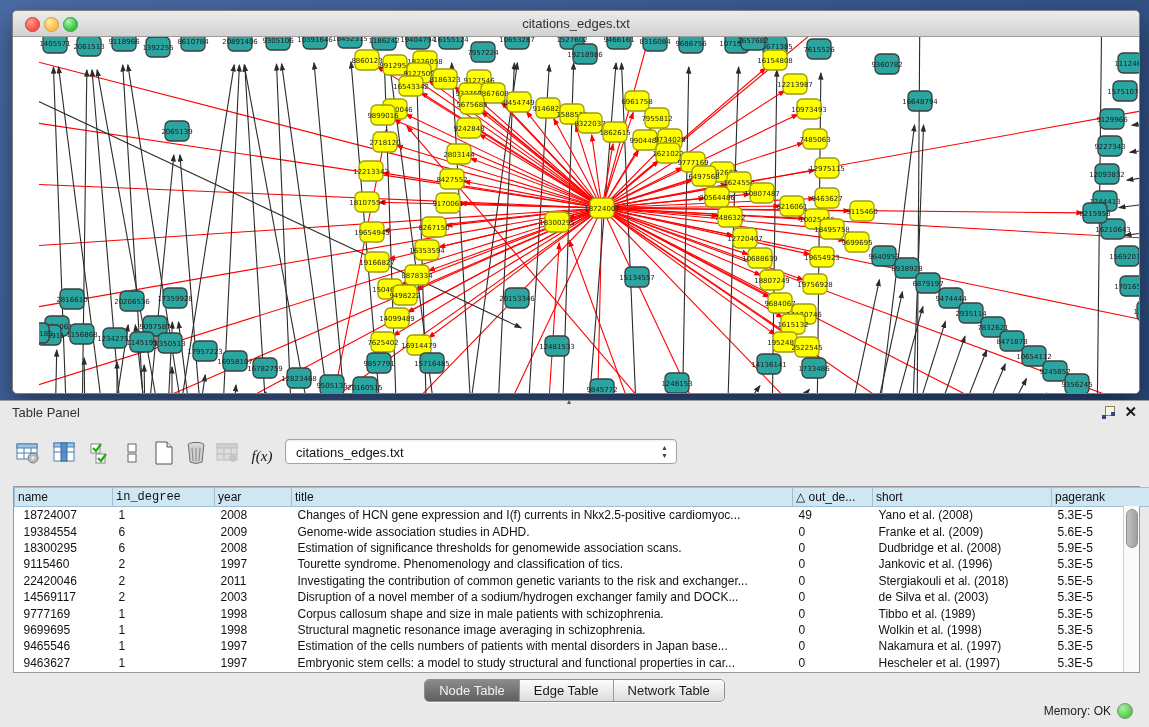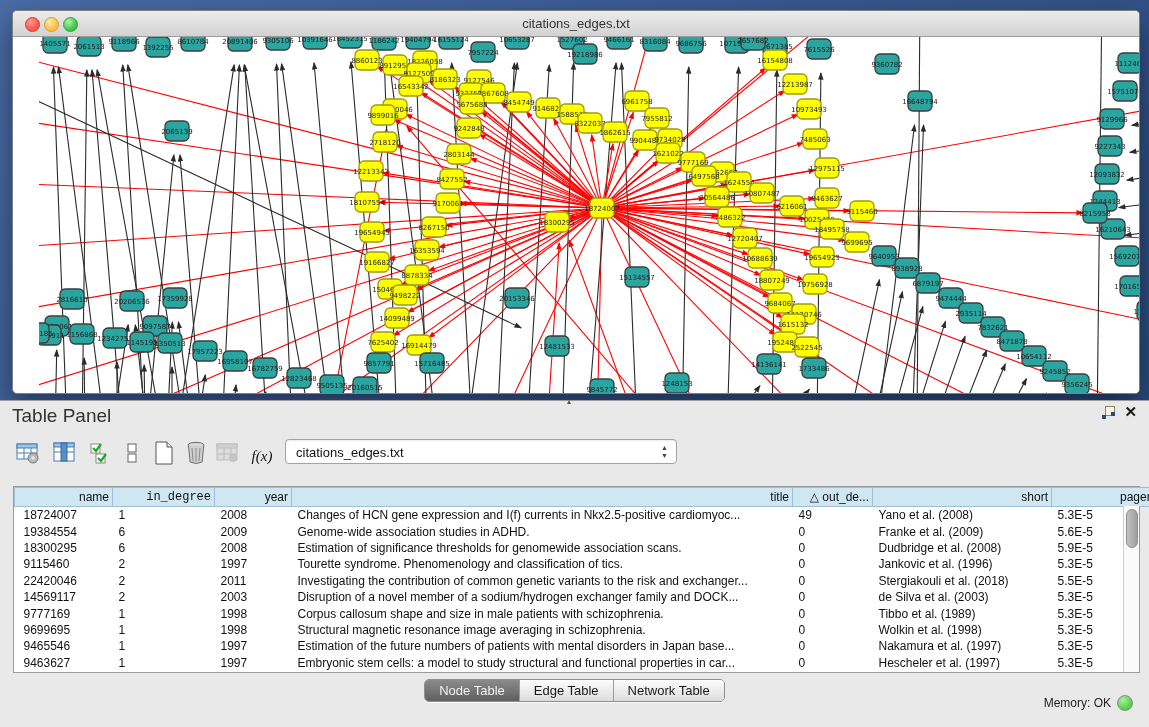--- a/index.html
+++ b/index.html
@@ -18,21 +18,21 @@
   .tl.grn{left:50px;background:radial-gradient(circle at 35% 30%,#b4f0a8,#39c447 65%);border:1px solid #2da433;}
   .wtitle{position:absolute;left:0;right:0;top:0;height:25px;line-height:25px;
     text-align:center;font-size:13px;color:#333;}
   .canvas{position:absolute;left:0;top:26px;width:1126px;height:356px;background:#fff;margin-left:26px;}
   .grip{position:absolute;right:2px;bottom:2px;width:13px;height:13px;
     background:repeating-linear-gradient(135deg,transparent 0 3px,#b5b5b5 3px 4px);}
   
   .panel{position:absolute;left:0;top:400px;width:1149px;height:327px;
     background:#e9e9e9;border-top:1px solid #9a9a9a;}
   .phead{position:absolute;left:0;top:0;width:100%;height:23px;}
-  .ptitle{position:absolute;left:12px;top:4px;font-size:19px;color:#333;}
+  .ptitle{position:absolute;left:12px;top:4px;font-size:13px;color:#333;}
   .pfloat{position:absolute;right:34px;top:5px;width:13px;height:13px;}
   .pfloat .sq{position:absolute;width:8px;height:8px;border:1px solid #8a8a52;background:#f4f4e8;left:3px;top:0;}
   .pfloat .b1{position:absolute;width:4px;height:4px;background:#2d4a7a;left:0;bottom:0;}
   .pfloat .b2{position:absolute;width:4px;height:4px;background:#2d4a7a;right:0;top:6px;}
   .pclose{position:absolute;right:12px;top:3px;font-size:15px;font-weight:bold;color:#1a1a1a;line-height:16px;}
   .splith{position:absolute;left:567px;top:-4px;font-size:8px;color:#555;}
   
   .toolbar{position:absolute;left:0;top:36px;width:100%;height:36px;}
   .tbtn{position:absolute;top:2px;width:28px;height:28px;border:none;background:transparent;padding:1px;}
   .tbtn svg{display:block;}
@@ -41,36 +41,36 @@
   .combo{position:absolute;left:285px;top:2px;width:392px;height:25px;background:#fff;
     border:1px solid #a3a3a3;border-radius:4px;font-size:13px;color:#111;
     line-height:25px;padding-left:10px;box-sizing:border-box;
     box-shadow:inset 0 1px 2px rgba(0,0,0,.08);}
   .combo .arr{position:absolute;right:8px;top:4px;font-size:7px;color:#444;line-height:8px;text-align:center;}
   
   .twrap{position:absolute;left:13px;top:85px;width:1127px;height:187px;
     background:#fff;border:1px solid #9a9a9a;box-sizing:border-box;}
   table.grid{border-collapse:collapse;table-layout:fixed;width:1110px;font-size:12px;color:#111;}
   table.grid th{background:#cfe6f3;border:1px solid #9dc0d8;font-weight:normal;
-    height:18px;text-align:right;overflow:hidden;white-space:nowrap;padding:0 3px;}
+    height:18px;text-align:left;overflow:hidden;white-space:nowrap;padding:0 3px;}
   table.grid td{height:16.4px;padding:0 0 0 6px;white-space:nowrap;overflow:hidden;}
   table.grid td.c0{padding-left:9px;}
   .vsb{position:absolute;right:0;top:19px;bottom:0;width:15px;background:#fafafa;border-left:1px solid #cfcfcf;}
   .vsb .thumb{position:absolute;left:2px;top:3px;width:10px;height:37px;border-radius:6px;
     background:linear-gradient(90deg,#c2c2c2,#9f9f9f);border:1px solid #909090;}
   
   .tabbar{position:absolute;left:0;top:278px;width:100%;height:24px;text-align:center;}
   .seg{display:inline-flex;height:21px;border:1px solid #8e8e8e;border-radius:5px;overflow:hidden;
     box-shadow:0 1px 1px rgba(255,255,255,.8), inset 0 1px 0 rgba(255,255,255,.6);}
   .seg .tab{padding:0 14px;line-height:21px;font-size:13px;color:#1a1a1a;
     background:linear-gradient(#fdfdfd,#dcdcdc);border-right:1px solid #9a9a9a;}
   .seg .tab:last-child{border-right:none;}
   .seg .tab.sel{background:linear-gradient(#8b8b8b,#5f5f5f);color:#f2f2f2;}
   
-  .status{position:absolute;left:0;bottom:12px;width:100%;height:26px;}
+  .status{position:absolute;left:0;bottom:4px;width:100%;height:26px;}
   .mem{position:absolute;right:38px;top:6px;font-size:12px;color:#222;}
   .dot{position:absolute;right:16px;top:5px;width:14px;height:14px;border-radius:50%;
     background:radial-gradient(circle at 35% 30%,#a8efa0,#51cf45 70%);border:1px solid #8a8a8a;}
 </style>
 </head>
 <body>
 
 <div class="desktop">
   <div class="gwindow">
     <div class="titlebar">
@@ -703,21 +703,21 @@
             <td>1998</td>
             <td>Structural magnetic resonance image averaging in schizophrenia.</td>
             <td>0</td>
             <td>Wolkin et al. (1998)</td>
             <td>5.3E-5</td>
           </tr>
           <tr>
             <td class="c0">9465546</td>
             <td>1</td>
             <td>1997</td>
-            <td>Estimation of the future numbers of patients with mental disorders in Japan base...</td>
+            <td>Estimation of the cells numbers of patients with mental disorders in Japan base...</td>
             <td>0</td>
             <td>Nakamura et al. (1997)</td>
             <td>5.3E-5</td>
           </tr>
           <tr>
             <td class="c0">9463627</td>
             <td>1</td>
             <td>1997</td>
             <td>Embryonic stem cells: a model to study structural and functional properties in car...</td>
             <td>0</td>

